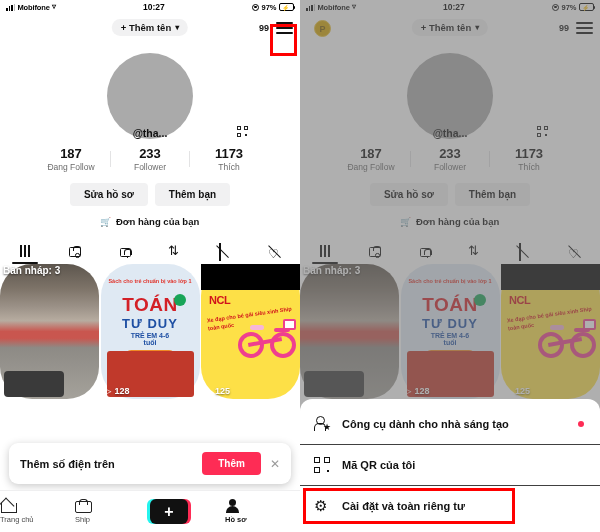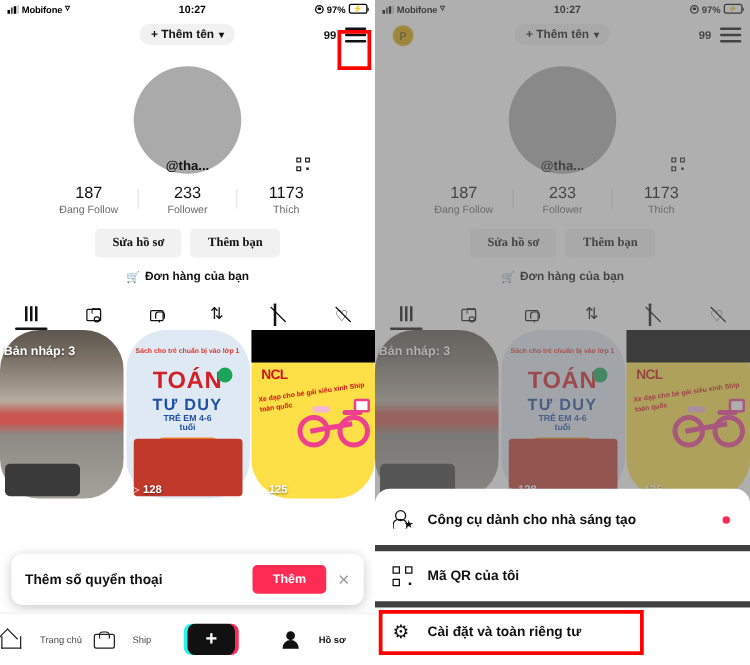--- a/index.html
+++ b/index.html
@@ -77,26 +77,26 @@
   .qr-ic { position: absolute; right: 52px; top: 2px; width: 11px; height: 11px; }
   .qr-ic i { position: absolute; border: 1.2px solid #222; }
   .qr-ic i:nth-child(1) { left:0; top:0; width:4px; height:4px; }
   .qr-ic i:nth-child(2) { right:0; top:0; width:4px; height:4px; }
   .qr-ic i:nth-child(3) { left:0; bottom:0; width:4px; height:4px; }
   .qr-ic i:nth-child(4) { right:1px; bottom:1px; width:1.6px; height:1.6px; border-width:1px; }
 
   
   .stats { display: flex; justify-content: center; align-items: center; margin-top: 4px; }
   .stat { width: 78px; text-align: center; }
-  .stat-num { font-size: 13px; font-weight: normal; color: #111; }
+  .stat-num { font-size: 13px; font-weight: bold; color: #111; }
   .stat-lbl { font-size: 8.5px; color: #6b6b6b; margin-top: 1px; }
   .divider-v { width: 1px; height: 16px; background: #e3e3e4; }
 
   
-  .actions { display: flex; justify-content: center; gap: 7px; margin-top: 11px; font-family: Liberation Serif, serif; }
+  .actions { display: flex; justify-content: center; gap: 7px; margin-top: 11px; }
   .act-btn {
     background: #f1f1f2; border-radius: 4px; padding: 6px 14px;
     font-size: 10px; font-weight: bold; color: #111; white-space: nowrap;
   }
   .orders { display: flex; align-items: center; justify-content: center; gap: 4px; margin-top: 10px; }
   .cart-ic { font-size: 9px; color: #fe2c55; }
   .orders-lbl { font-size: 9.5px; font-weight: bold; color: #111; }
 
   
   .tabs { display: flex; margin-top: 10px; height: 27px; align-items: center; }
@@ -129,21 +129,21 @@
   
   .grid { display: flex; gap: 1.5px; height: 135px; }
   .cell { flex: 1; position: relative; overflow: hidden; }
   .cell .thumb { position: absolute; inset: 0; border-radius: 32px; }
   .t1 { background: linear-gradient(180deg,#5d564e 0%,#7d7368 18%,#9c9288 32%,#b7aca0 42%,#c9564f 50%,#c9564f 55%,#8d8a85 62%,#a5a29b 100%); }
   .t1::after { content:""; position:absolute; left:4px; bottom:2px; width:60px; height:26px; background:#3a3a3a; border-radius:4px; }
   .t2 { background: #dfe9f3; }
   .t3 { background: #fde047; }
   .t3::before { content:""; position:absolute; top:0; left:0; right:0; height:26px; background:#000; }
   .draft-lbl {
-    position: absolute; left: 3px; top: 12px; font-size: 10px; font-weight: bold;
+    position: absolute; left: 3px; top: 1px; font-size: 10px; font-weight: bold;
     color: #fff; text-shadow: 0 1px 2px rgba(0,0,0,.6);
   }
   .views { position: absolute; left: 4px; bottom: 3px; display: flex; align-items: center; gap: 3px; }
   .play-ic { color: #fff; font-size: 9px; }
   .views-num { color: #fff; font-size: 9px; font-weight: bold; text-shadow: 0 1px 2px rgba(0,0,0,.5); }
   
   .book-title { position:absolute; left:0; right:0; top:30px; text-align:center; font-size:19px; font-weight:bold; color:#d32027; letter-spacing:0.5px; }
   .book-sub { position:absolute; left:0; right:0; top:52px; text-align:center; font-size:13px; font-weight:bold; color:#1e4fa3; letter-spacing:1px; }
   .book-top { position:absolute; left:0; right:0; top:14px; text-align:center; font-size:5.5px; font-weight:bold; color:#e0342c; }
   .book-age { position:absolute; left:50%; transform:translateX(-50%); top:68px; font-size:7px; font-weight:bold; color:#1e4fa3; text-align:center; }
@@ -174,21 +174,21 @@
     background: #fe2c55; color: #fff; font-size: 10px; font-weight: bold;
     border-radius: 4px; padding: 6px 16px; white-space: nowrap;
   }
   .toast-close { font-size: 12px; color: #9b9b9b; padding: 0 3px; }
 
   
   .bottomnav {
     position: absolute; left: 0; right: 0; bottom: 0; height: 42px; background: #fff;
     display: flex; align-items: center; border-top: 1px solid #efeff0; z-index: 25;
   }
-  .nav-item { flex: 1; display: flex; flex-direction: row; align-items: center; gap: 16px; }
+  .nav-item { flex: 1; display: flex; flex-direction: column; gap: 2px; }
   .nav-lbl { font-size: 7.5px; color: #4c4c4c; }
   .nav-lbl.active { color: #111; font-weight: bold; }
   .home-ic { width: 16px; height: 14px; position: relative; }
   .home-ic::before { content:""; position:absolute; left:1px; bottom:0; width:14px; height:9px; border:1.4px solid #222; border-top:none; }
   .home-ic::after { content:""; position:absolute; left:0.4px; top:0.5px; width:11px; height:11px; border-top:1.4px solid #222; border-right:1.4px solid #222; transform: rotate(-45deg); }
   .shop-ic { width: 15px; height: 14px; position: relative; }
   .shop-ic::before { content:""; position:absolute; left:0; bottom:0; width:15px; height:10px; border:1.4px solid #222; border-radius:2px; }
   .shop-ic::after { content:""; position:absolute; left:4px; top:0; width:7px; height:5px; border:1.4px solid #222; border-bottom:none; border-radius:3.5px 3.5px 0 0; }
   .plus-btn {
     width: 38px; height: 25px; border-radius: 6px; background: #111; position: relative;
@@ -206,21 +206,21 @@
 
   
   .sheet {
     position: absolute; left: 0; right: 0; bottom: 0; z-index: 60;
     background: #fff; border-radius: 12px 12px 0 0; padding: 4px 0 6px;
   }
   .sheet-item {
     position: relative; display: flex; align-items: center; gap: 12px;
     padding: 12px 14px; min-height: 41px;
   }
-  .sheet-item + .sheet-item { border-top: 5px solid #404040; }
+  .sheet-item + .sheet-item { border-top: 1px solid #404040; }
   .sheet-lbl { font-size: 11px; font-weight: bold; color: #111; }
   .red-dot { position: absolute; right: 16px; top: 50%; transform: translateY(-50%); width: 6px; height: 6px; border-radius: 50%; background: #fe2c55; }
   .si-ic { width: 16px; height: 16px; position: relative; flex: 0 0 16px; color: #111; }
   .si-creator::before { content:""; position:absolute; left:2px; top:0; width:7px; height:7px; border:1.5px solid #111; border-radius:50%; }
   .si-creator::after { content:""; position:absolute; left:0; bottom:1px; width:10px; height:7px; border-left:1.5px solid #111; border-right:1.5px solid #111; border-top:1.5px solid #111; border-radius:5px 5px 0 0; }
   .star-sm { position:absolute; right:-1px; bottom:0px; font-size:9px; line-height:9px; }
   .si-qr i { position: absolute; border: 1.5px solid #111; }
   .si-qr i:nth-child(1) { left:0; top:0; width:6px; height:6px; }
   .si-qr i:nth-child(2) { right:0; top:0; width:6px; height:6px; }
   .si-qr i:nth-child(3) { left:0; bottom:0; width:6px; height:6px; }
@@ -375,21 +375,21 @@
         </div>
         <div class="views">
           <span class="play-ic">▷</span>
           <span class="views-num">125</span>
         </div>
       </div>
     </div>
 
     <div class="toast">
       <div class="toast-text">
-        <div class="toast-title">Thêm số quyển thoại</div>
+        <div class="toast-title">Thêm số điện trên</div>
       </div>
       <div class="toast-btn">Thêm</div>
       <div class="toast-close">✕</div>
     </div>
 
     <div class="bottomnav">
       <div class="nav-item">
         <span class="home-ic"></span>
         <span class="nav-lbl">Trang chủ</span>
       </div>

